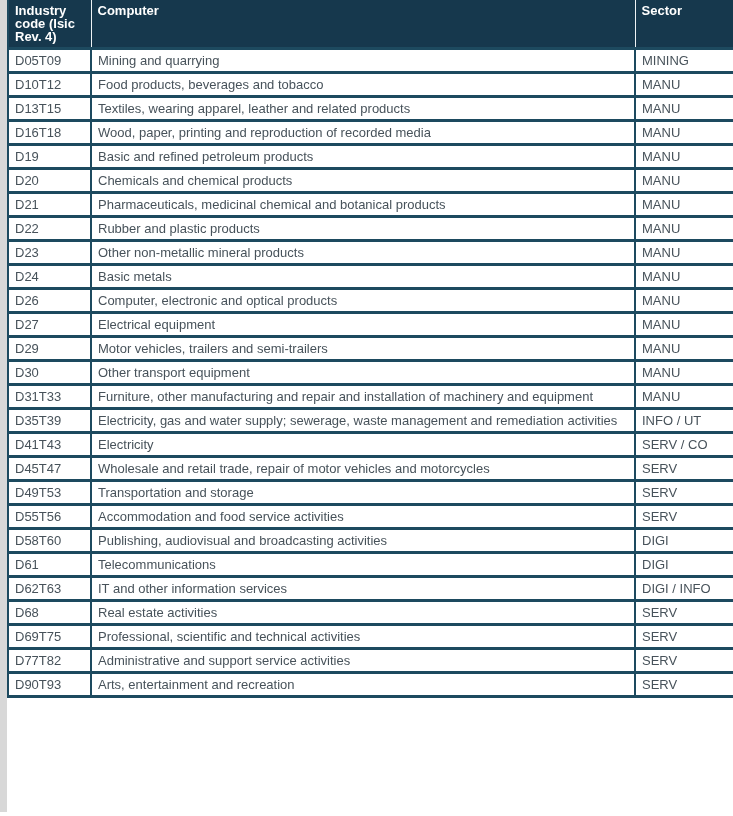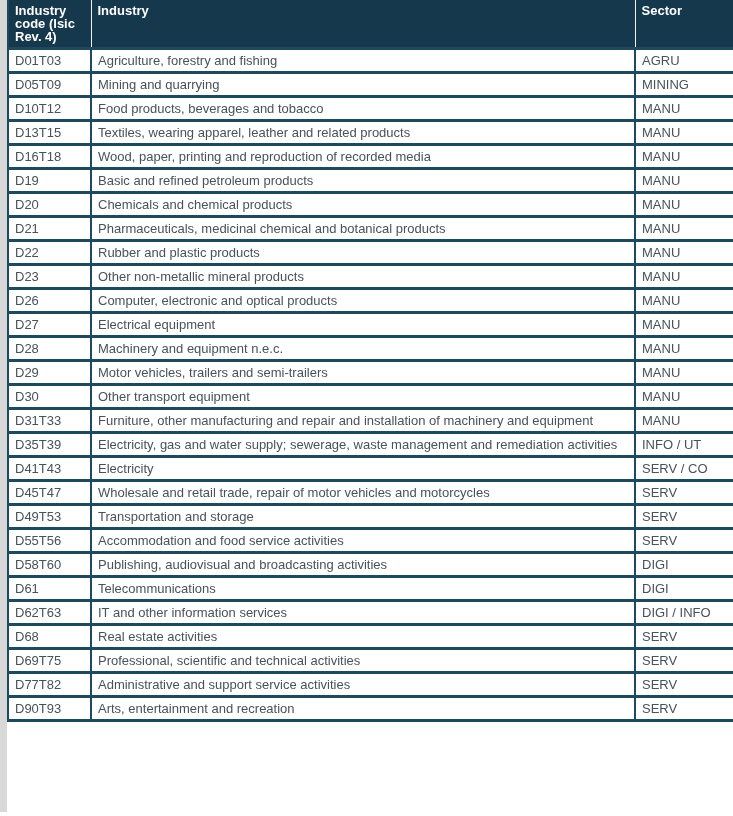--- a/index.html
+++ b/index.html
@@ -72,31 +72,26 @@
 
 <table class="industry-table">
   <colgroup>
     <col class="col-code">
     <col class="col-industry">
     <col class="col-sector">
   </colgroup>
   <thead>
     <tr>
       <th>Industry code (Isic Rev. 4)</th>
-      <th>Industry</th>
+      <th>Computer</th>
       <th>Sector</th>
     </tr>
   </thead>
   <tbody id="table-body">
       <tr>
-        <td>D01T03</td>
-        <td>Agriculture, forestry and fishing</td>
-        <td>AGRU</td>
-      </tr>
-      <tr>
         <td>D05T09</td>
         <td>Mining and quarrying</td>
         <td>MINING</td>
       </tr>
       <tr>
         <td>D10T12</td>
         <td>Food products, beverages and tobacco</td>
         <td>MANU</td>
       </tr>
       <tr>
@@ -128,32 +123,32 @@
         <td>D22</td>
         <td>Rubber and plastic products</td>
         <td>MANU</td>
       </tr>
       <tr>
         <td>D23</td>
         <td>Other non-metallic mineral products</td>
         <td>MANU</td>
       </tr>
       <tr>
+        <td>D24</td>
+        <td>Basic metals</td>
+        <td>MANU</td>
+      </tr>
+      <tr>
         <td>D26</td>
         <td>Computer, electronic and optical products</td>
         <td>MANU</td>
       </tr>
       <tr>
         <td>D27</td>
         <td>Electrical equipment</td>
-        <td>MANU</td>
-      </tr>
-      <tr>
-        <td>D28</td>
-        <td>Machinery and equipment n.e.c.</td>
         <td>MANU</td>
       </tr>
       <tr>
         <td>D29</td>
         <td>Motor vehicles, trailers and semi-trailers</td>
         <td>MANU</td>
       </tr>
       <tr>
         <td>D30</td>
         <td>Other transport equipment</td>

